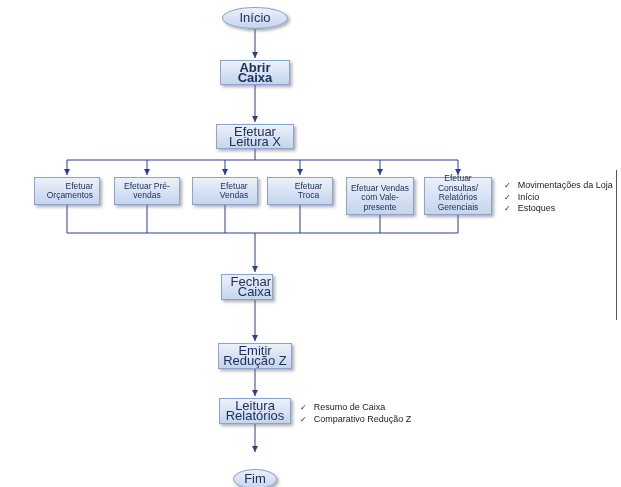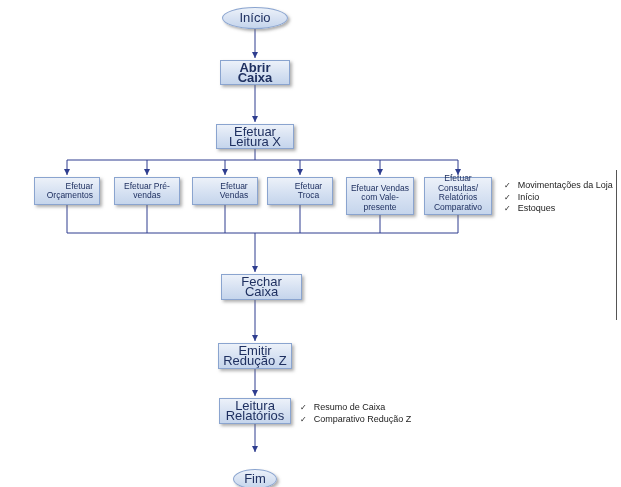--- a/index.html
+++ b/index.html
@@ -136,39 +136,39 @@
 
   <div class="node branch" style="left:267px; top:177px; width:66px; height:28px;padding-left:23px;">
     <span>Efetuar Troca</span>
   </div>
 
   <div class="node branch tall" style="left:346px; top:177px; width:68px; height:38px;">
     <span>Efetuar Vendas com Vale-presente</span>
   </div>
 
   <div class="node branch tall" style="left:424px; top:177px; width:68px; height:38px;">
-    <span>Efetuar Consultas/ Relatórios Comparativo</span>
+    <span>Efetuar Consultas/ Relatórios Gerenciais</span>
   </div>
 
   <div class="check-list" style="left:504px; top:180px;">
     <div class="check-item">
       <span class="check">✓</span>
       <span>Movimentações da Loja</span>
     </div>
     <div class="check-item">
       <span class="check">✓</span>
       <span>Início</span>
     </div>
     <div class="check-item">
       <span class="check">✓</span>
       <span>Estoques</span>
     </div>
   </div>
 
-  <div class="node" style="left:221px; top:274px; width:81px; height:26px;">
+  <div class="node" style="left:221px; top:274px; width:52px; height:26px;text-align:right;">
     <span>Fechar Caixa</span>
   </div>
 
   <div class="node" style="left:218px; top:343px; width:74px; height:26px;">
     <span>Emitir Redução Z</span>
   </div>
 
   <div class="node" style="left:219px; top:398px; width:72px; height:26px;">
     <span>Leitura Relatórios</span>
   </div>

